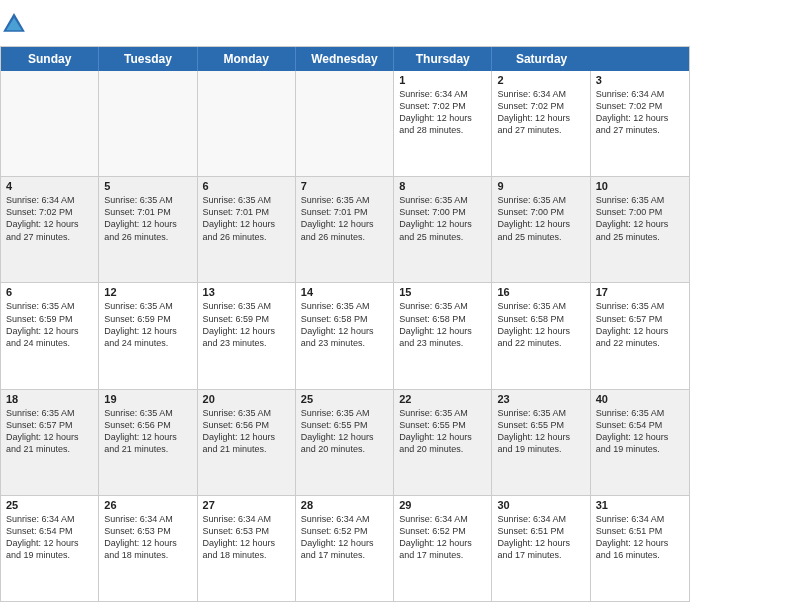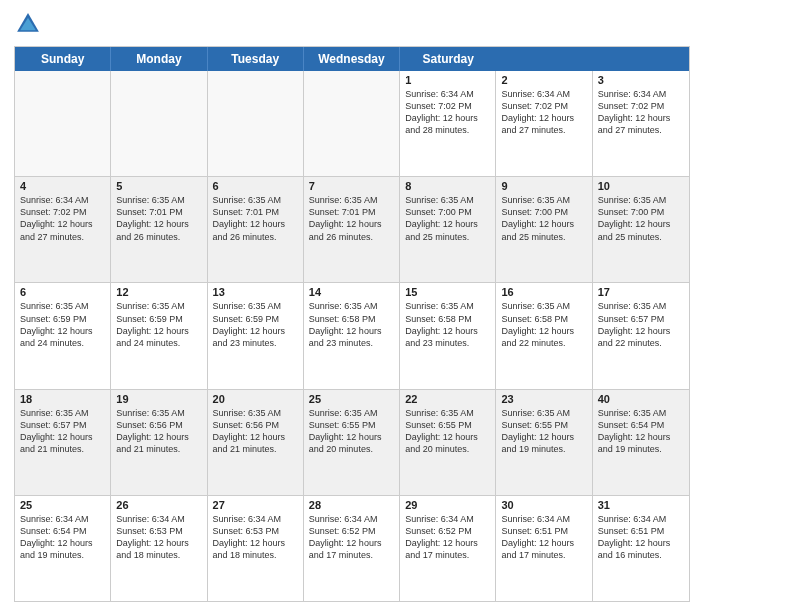--- a/index.html
+++ b/index.html
@@ -6,21 +6,21 @@
     body {
       font-family: Arial, sans-serif;
       background: #fff;
       width: 792px;
       height: 612px;
       overflow: hidden;
     }
     .page {
       width: 704px;
       height: 612px;
-      padding: 10px 14px 10px 14px;
+      padding: 10px 14px 10px 0;
       display: flex;
       flex-direction: column;
     }
     .header {
       display: flex;
       align-items: flex-start;
       justify-content: space-between;
       margin-bottom: 8px;
     }
     .logo {
@@ -128,23 +128,24 @@
     </div>
     <div class="title-block">
       <h1></h1>
       <h2></h2>
     </div>
   </div>
 
   <div class="calendar">
     <div class="cal-header">
     <div class="cal-header-cell">Sunday</div>
+        <div class="cal-header-cell">Tuesday</div>
         <div class="cal-header-cell">Monday</div>
-        <div class="cal-header-cell">Tuesday</div>
         <div class="cal-header-cell">Wednesday</div>
+        <div class="cal-header-cell">Thursday</div>
         <div class="cal-header-cell">Saturday</div>
       </div>
     <div class="cal-body">
     <div class="cal-row">
           <div class="cal-cell empty"></div>
           <div class="cal-cell empty"></div>
           <div class="cal-cell empty"></div>
           <div class="cal-cell empty"></div>
           <div class="cal-cell">
             <span class="day-num">1</span>

